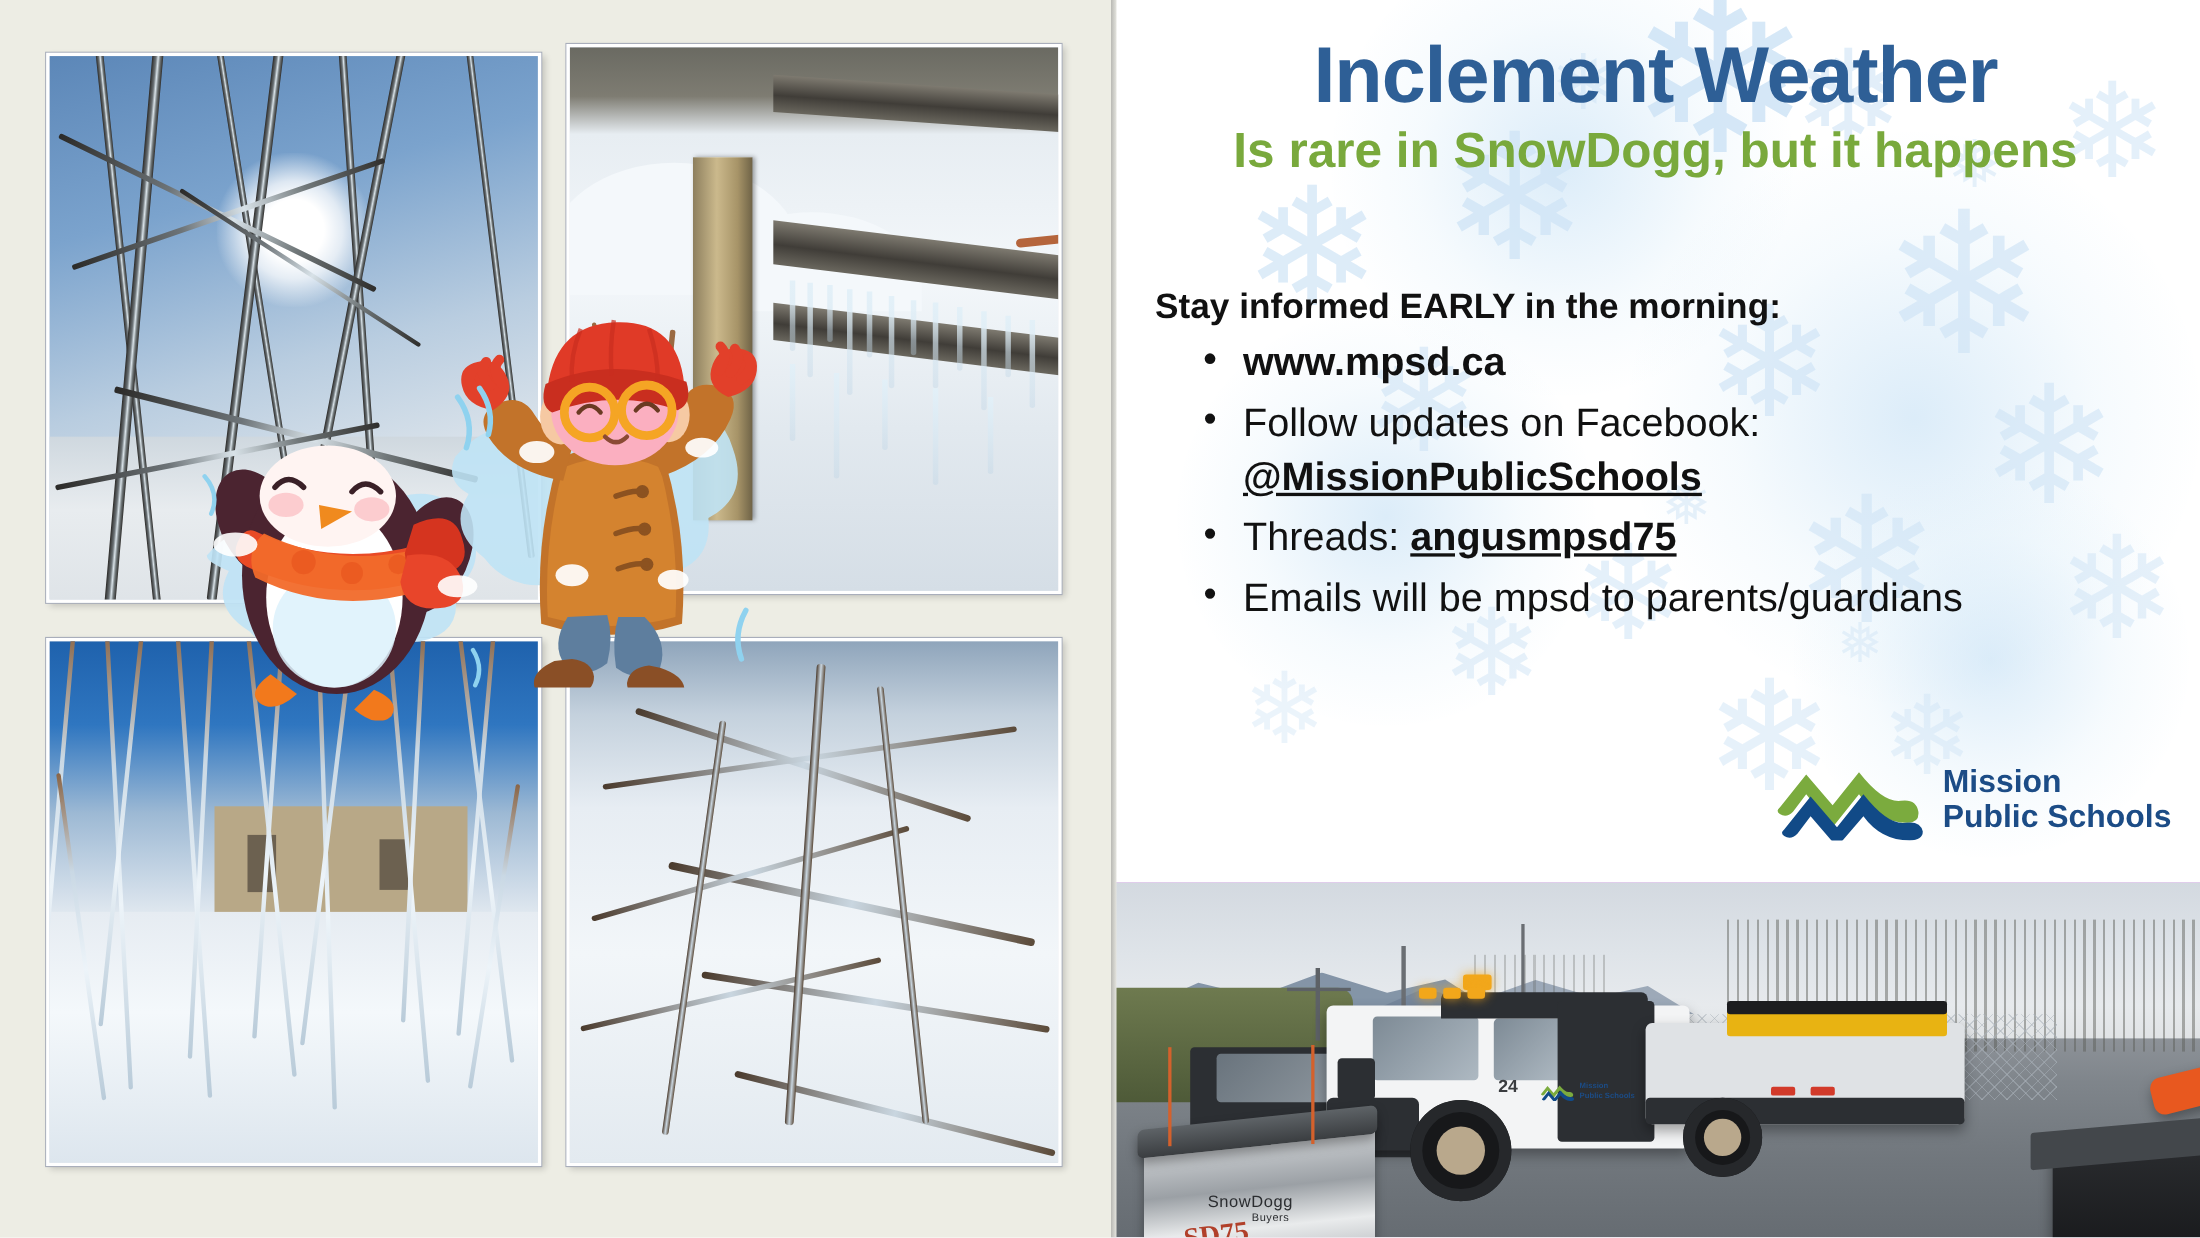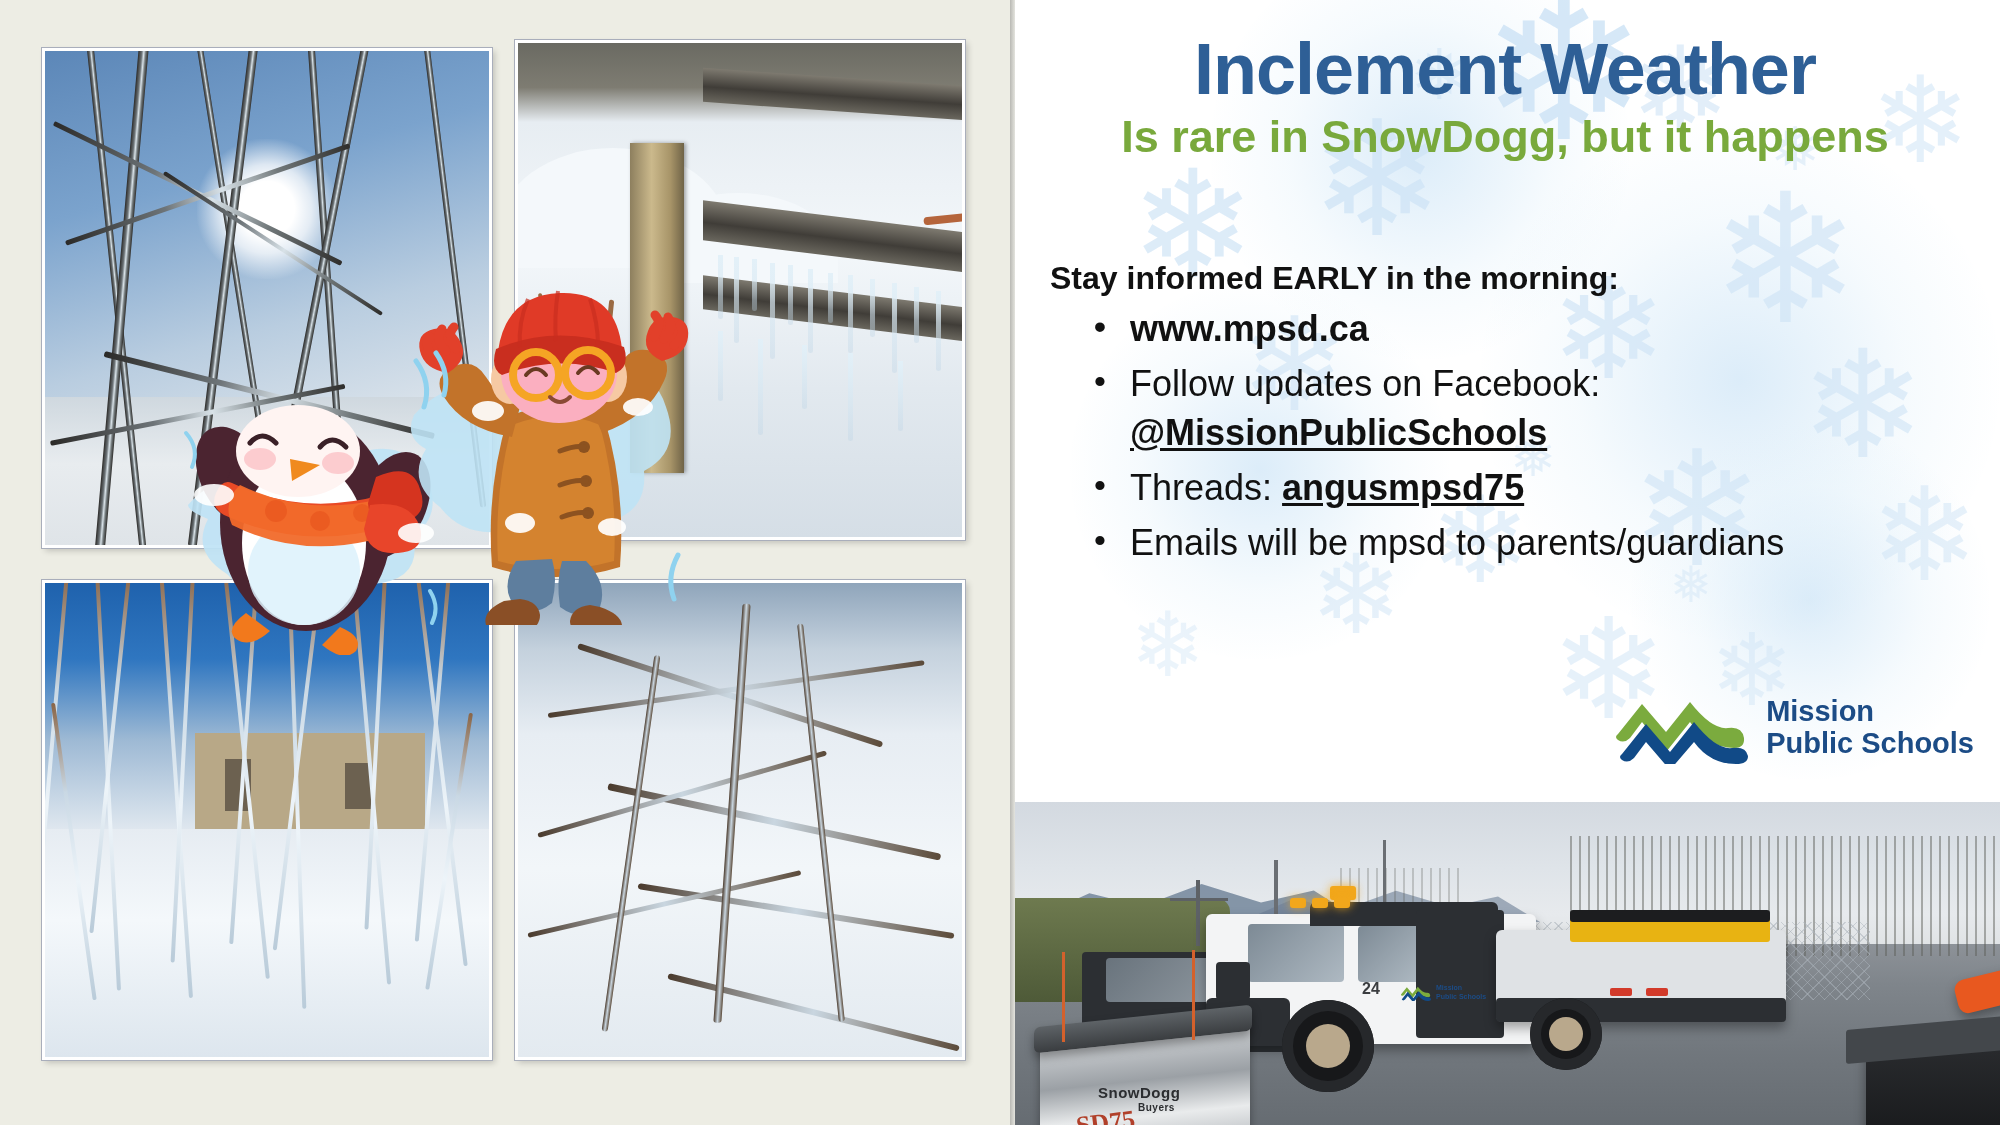--- a/index.html
+++ b/index.html
@@ -128,21 +128,21 @@
     box-shadow:inset 0 0 0 11px #26282b; }
   .wheel .hub { position:absolute; inset:26%; border-radius:50%; background:#b9a88c; }
   .plow { position:absolute; background:linear-gradient(180deg,#d2d5d8,#9ba0a5 40%,#e9ebec 70%,#b8bcc0);
     border-radius:6px; box-shadow:0 5px 10px rgba(0,0,0,.35); }
   .amber { position:absolute; background:#f2a71b; border-radius:3px; box-shadow:0 0 10px rgba(242,167,27,.8); }
 
   .skid-body { position:absolute; background:#e8581f; border-radius:8px; box-shadow:0 6px 12px rgba(0,0,0,.35); }
   .blade-box { position:absolute; background:linear-gradient(180deg,#2a2c2f,#121315); border-radius:4px;
     box-shadow:0 6px 12px rgba(0,0,0,.4); }
 
-  .label-small { position:absolute; color:#ffffff; font-weight:bold; font-size:13px; letter-spacing:.5px; }
+  .label-small { position:absolute; color:#ffffff; font-weight:normal; font-size:13px; letter-spacing:.5px; }
   .label-dark { position:absolute; color:#3a3c3f; font-weight:bold; font-size:12px; }
   #plow-sd75 { position:absolute; color:#b1402a; font-weight:bold; font-size:26px;
     font-family:"Liberation Serif", serif; transform:rotate(-7deg); }
 </style>
 </head>
 <body>
 
 <div id="poster">
 
   <div class="collage">

